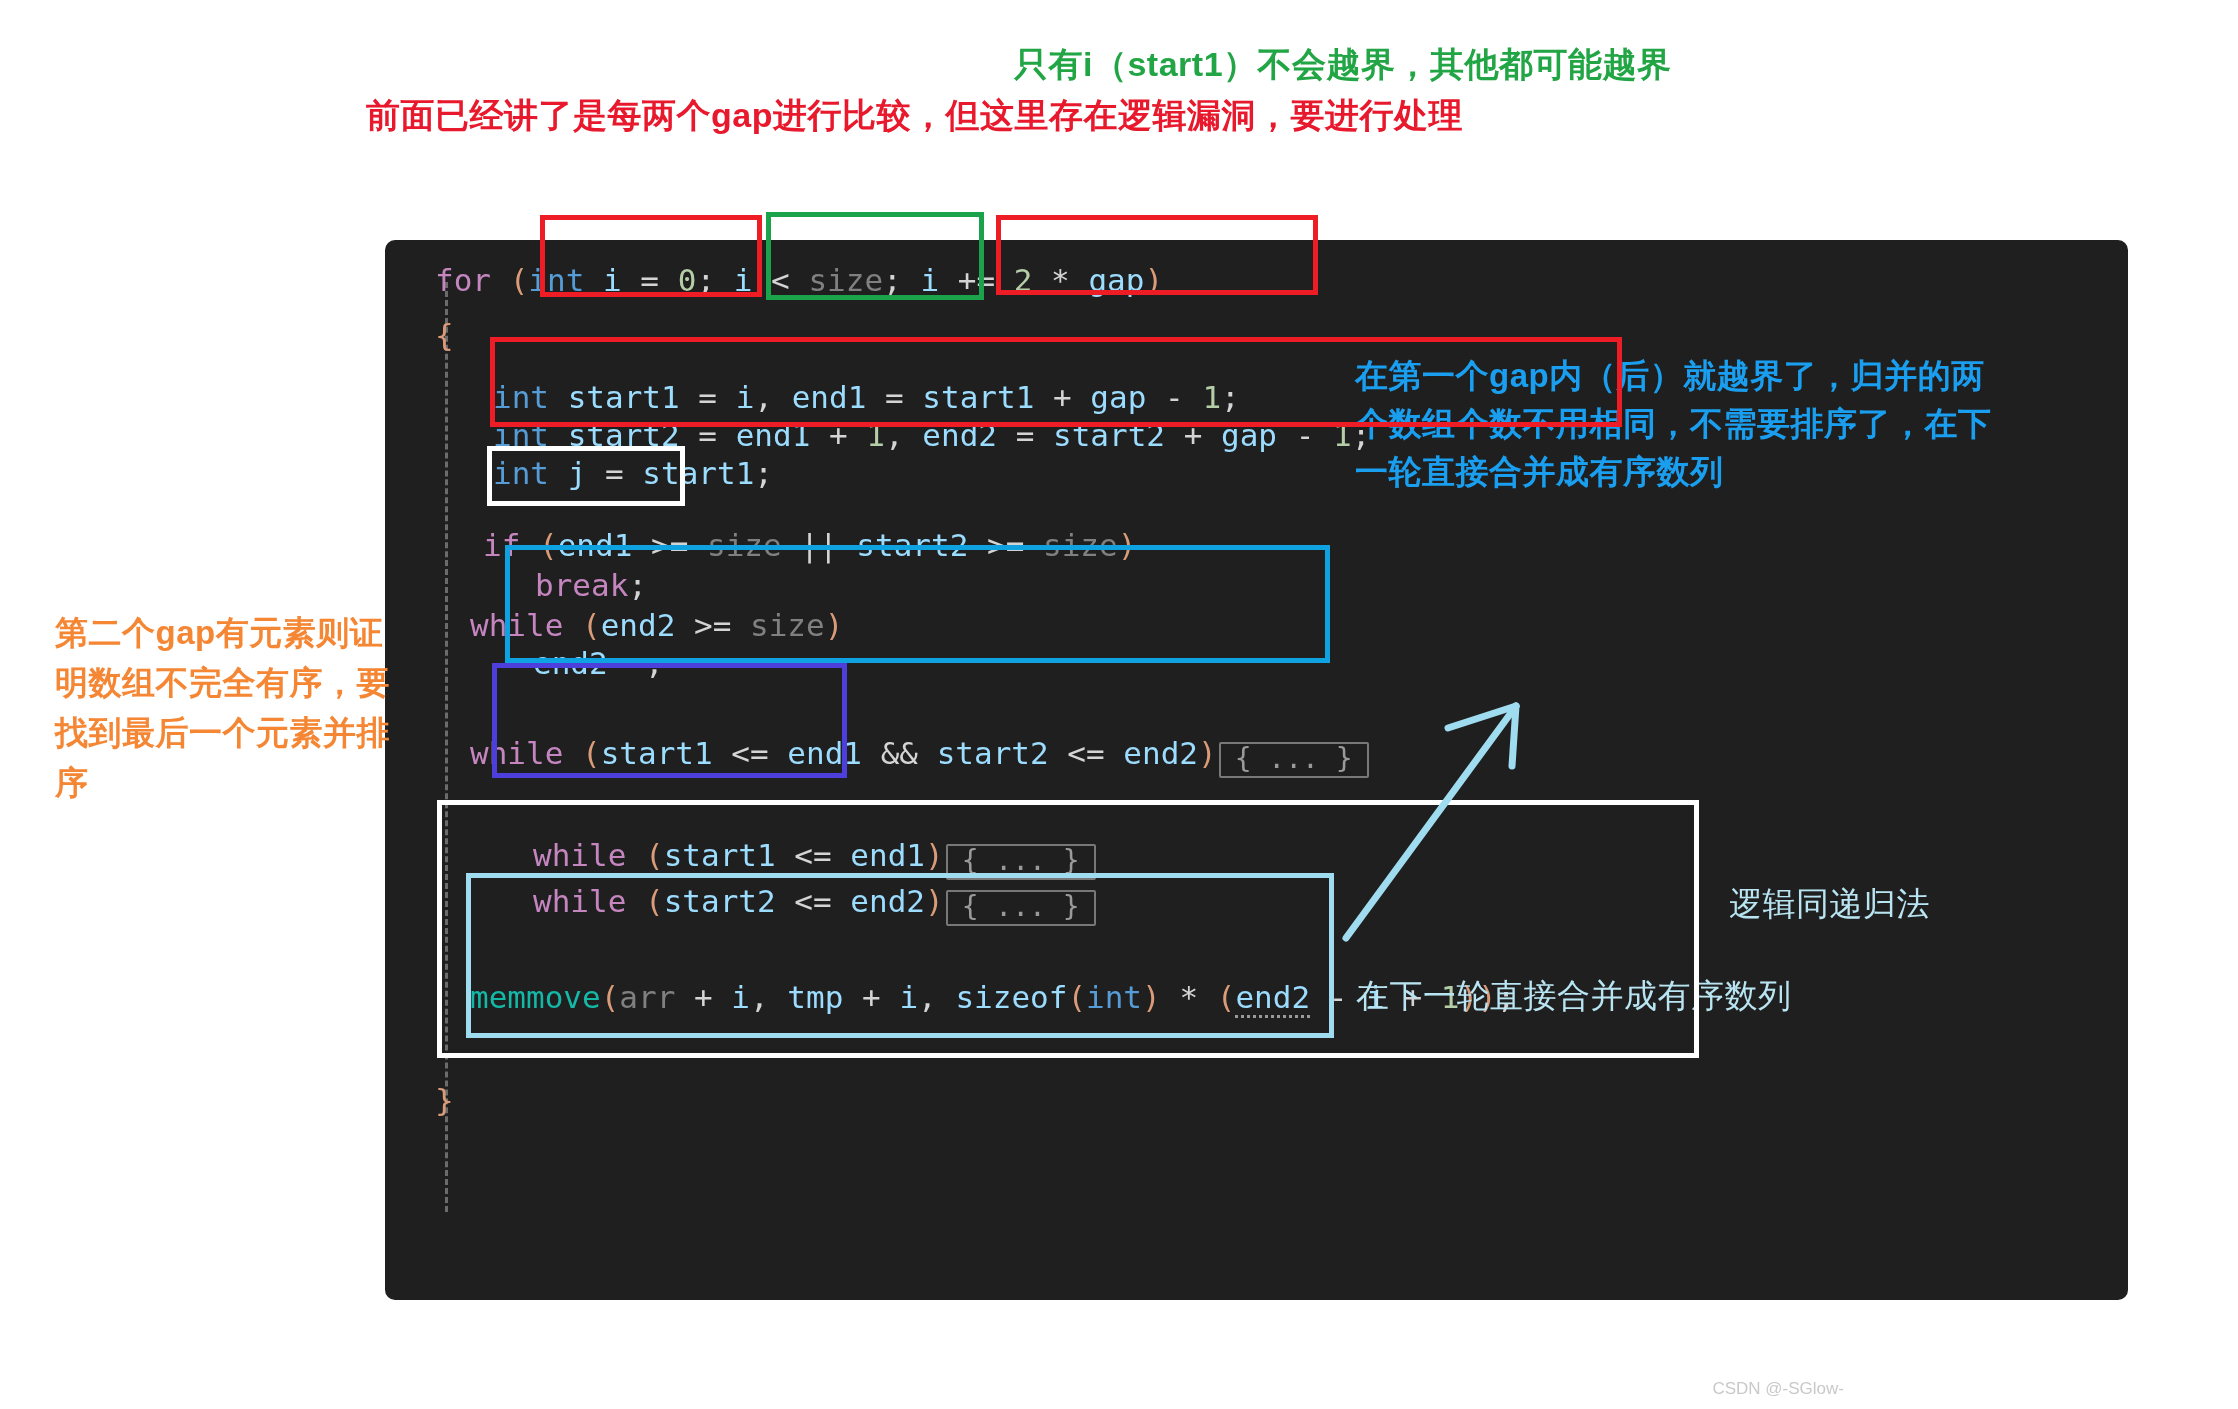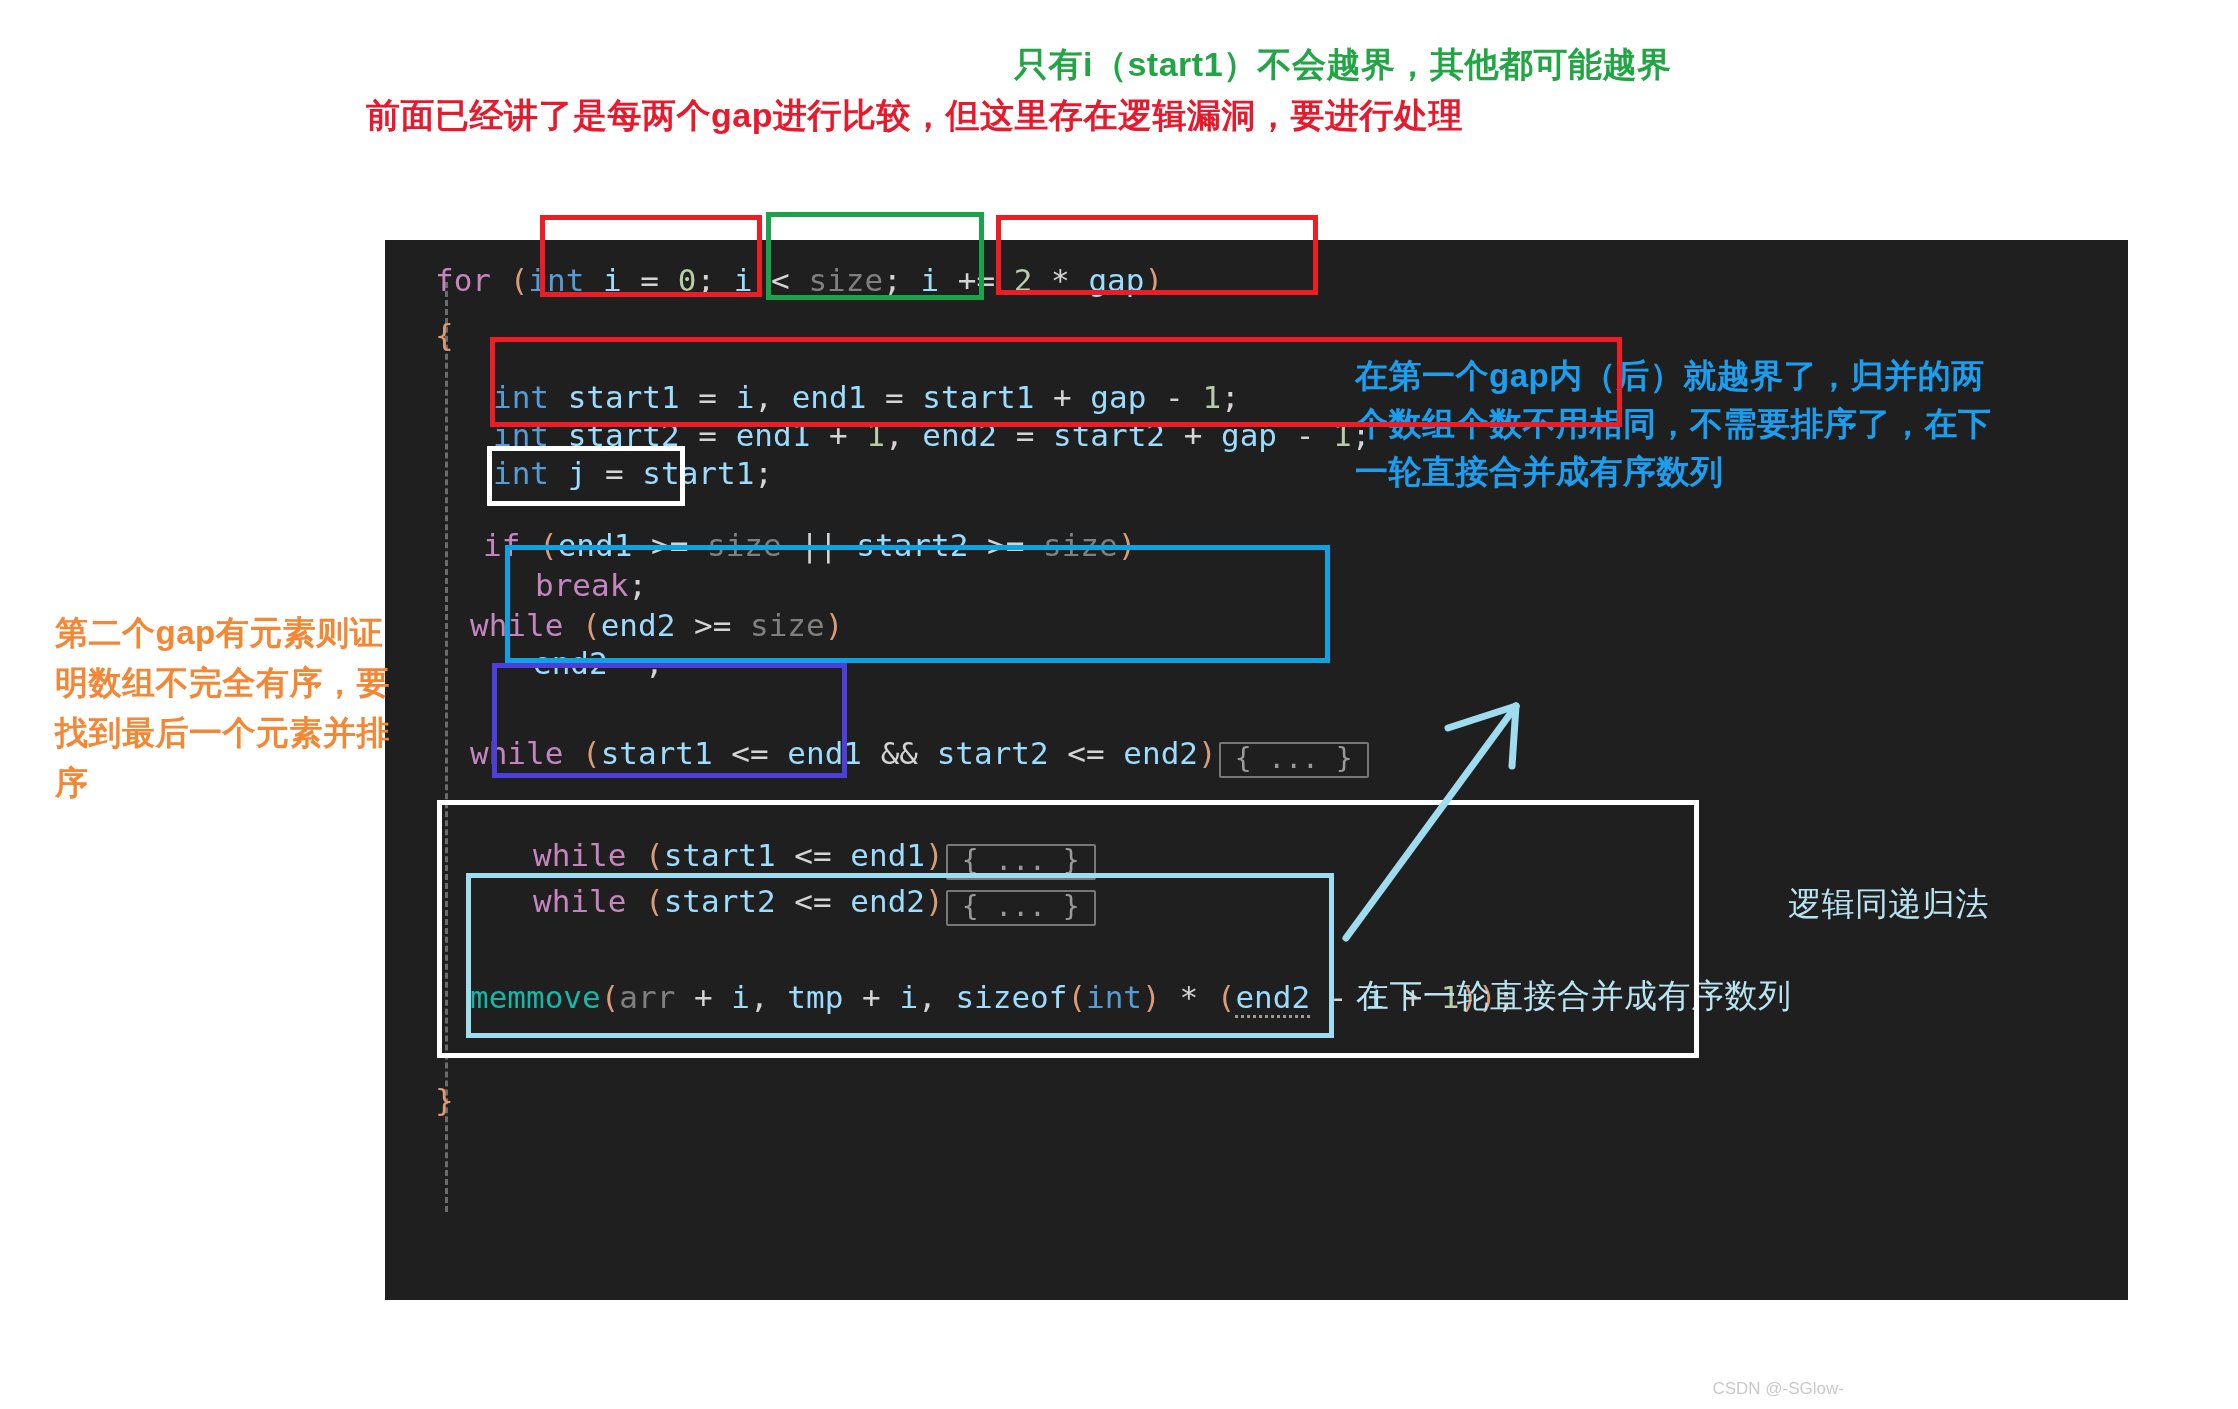--- a/index.html
+++ b/index.html
@@ -15,20 +15,21 @@
   .note.green{color:#22a544;font-size:34px;}
   .note.red{color:#e8192c;font-size:34px;}
   .note.orange{color:#f58634;font-size:33px;line-height:50px;}
   .note.blue{color:#1a9ff0;font-size:33px;line-height:48px;}
   .note.lightblue{color:#b9e4f2;font-size:33px;line-height:48px;font-weight:400;}
 
   
   #code{
     position:absolute;left:385px;top:240px;width:1743px;height:1060px;
     background:#1f1f1f;
+    border-radius:10px;
   }
   .codeline{
     position:absolute;left:0;white-space:pre;
     font-family:"DejaVu Sans Mono","Liberation Mono",monospace;
     font-size:31px;line-height:31px;color:#d4d4d4;
   }
   
   .k  {color:#c586c0;}   
   .ty {color:#569cd6;}   
   .id {color:#9cdcfe;}   
@@ -101,21 +102,21 @@
     <div class="codeline" style="left:85px;top:742px;"><span class="fn">memmove</span><span class="pa">(</span><span class="gr">arr</span> <span class="op">+</span> <span class="id">i</span><span class="op">,</span> <span class="id">tmp</span> <span class="op">+</span> <span class="id">i</span><span class="op">,</span> <span class="id">sizeof</span><span class="pa">(</span><span class="ty">int</span><span class="pa">)</span> <span class="op">*</span> <span class="pa">(</span><span class="id dotunder">end2</span> <span class="op">-</span> <span class="id">i</span> <span class="op">+</span> <span class="num">1</span><span class="pa">))</span><span class="op">;</span></div>
 
     <div class="codeline" style="left:50px;top:845px;"><span class="pa">}</span></div>
 
   </div>
 
   <div class="note blue" style="left:1355px;top:352px;width:640px;line-height:48px;white-space:normal;">在第一个gap内（后）就越界了，归并的两个数组个数不用相同，不需要排序了，在下一轮直接合并成有序数列</div>
 
   <div class="note orange" style="left:55px;top:608px;width:340px;white-space:normal;">第二个gap有元素则证明数组不完全有序，要找到最后一个元素并排序</div>
 
-  <div class="note lightblue" style="left:1788px;top:880px;">逻辑同递归法</div>
+  <div class="note lightblue" style="left:1729px;top:880px;">逻辑同递归法</div>
 
   <div class="note lightblue" style="left:1356px;top:972px;">在下一轮直接合并成有序数列</div>
 
   <div class="box" style="left:540px;top:215px;width:222px;height:82px;border:5px solid #ee1c25;"></div>
 
   <div class="box" style="left:766px;top:212px;width:218px;height:88px;border:5px solid #1aa34a;"></div>
 
   <div class="box" style="left:996px;top:215px;width:322px;height:80px;border:5px solid #ee1c25;"></div>
 
   <div class="box" style="left:490px;top:337px;width:1132px;height:90px;border:5px solid #ee1c25;"></div>

